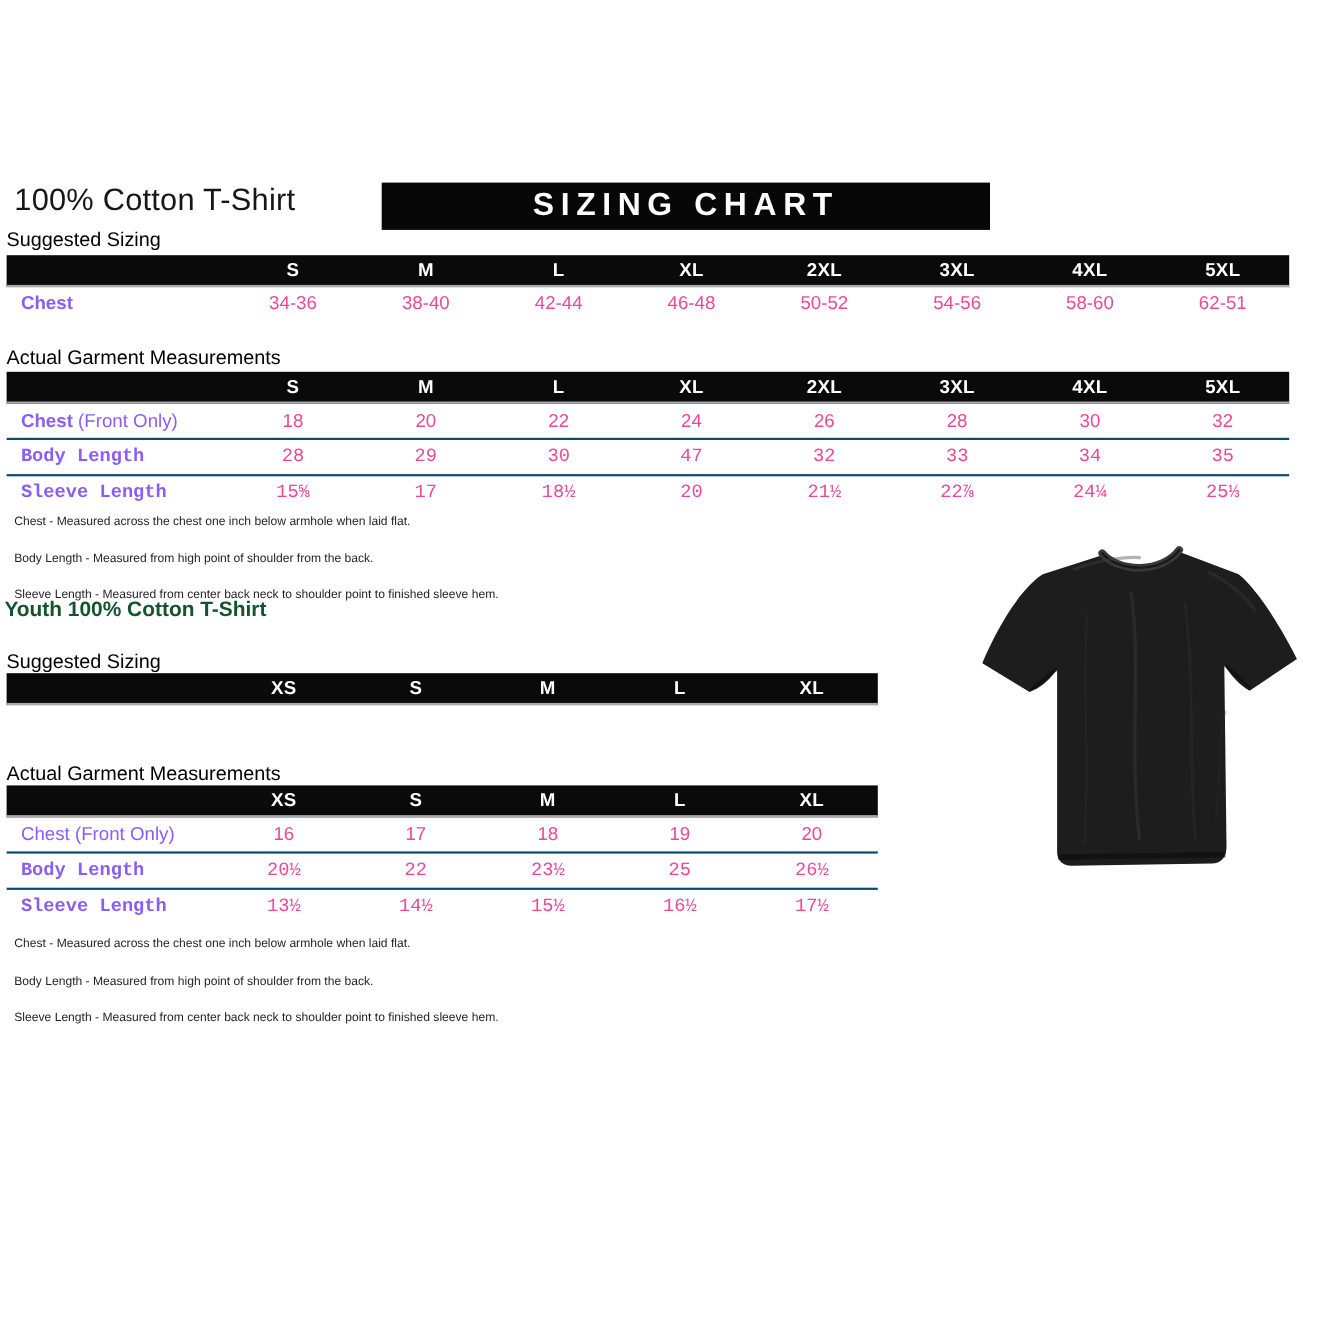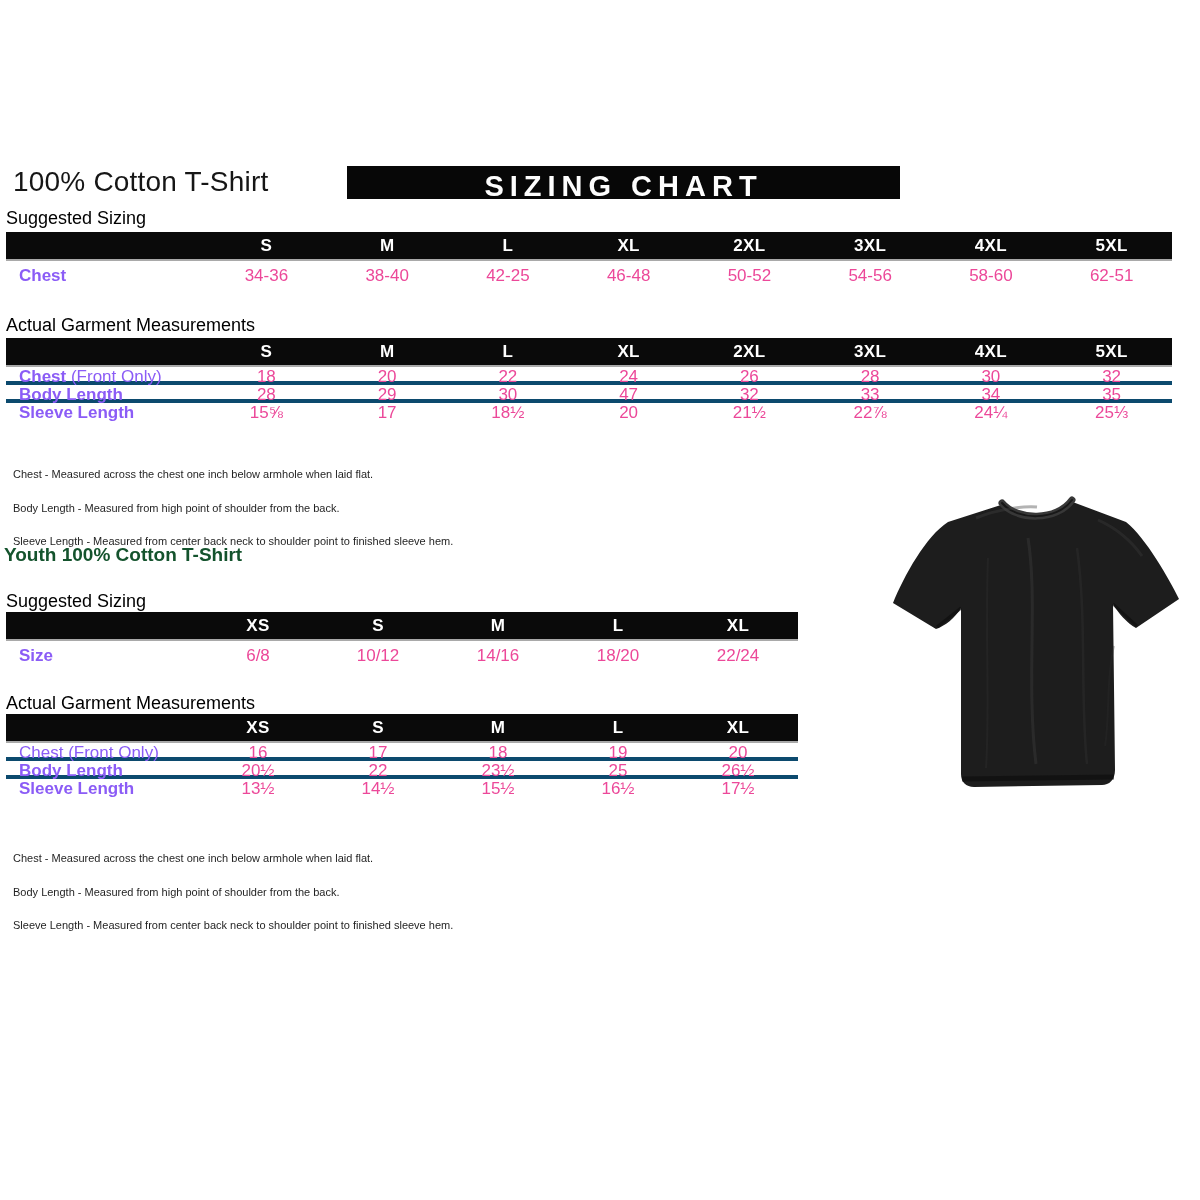--- a/index.html
+++ b/index.html
@@ -5,38 +5,38 @@
   html,body{margin:0;padding:0;}
   body{
     width:1200px;height:1200px;background:#ffffff;position:relative;
     font-family:"Liberation Sans", sans-serif;color:#1c1c1c;overflow:hidden;
   }
   .abs{position:absolute;}
 
   
   .title{left:13px;top:166px;font-size:28px;font-weight:500;letter-spacing:0.2px;color:#161616;}
   .banner{
-    left:347px;top:166px;width:553px;height:33px;background:#070707;
+    left:347px;top:166px;width:553px;height:43px;background:#070707;
     color:#fdfdfd;font-weight:800;font-size:29px;letter-spacing:6px;
     text-align:center;line-height:40px;
   }
   .section-label{font-size:18px;color:#000000;}
   .youth-title{left:4px;top:544px;font-size:19px;font-weight:bold;color:#14532d;}
 
   
   .sizing-table{position:absolute;}
   .thead{
     display:grid;align-items:center;height:27px;background:#0a0a0a;
     color:#fff;border-bottom:2px solid #a9a9a9;
   }
   .th{text-align:center;font-size:17px;font-weight:bold;letter-spacing:0.3px;}
   .tr{display:grid;align-items:center;font-size:17px;}
   .tr.single{height:30px;}
-  .tr.mrow{height:14px;}
-  .tr.mrow + .tr.mrow{border-top:4px solid #0c4a6e;}
+  .tr.mrow{height:31px;}
+  .tr.mrow + .tr.mrow{border-top:2px solid #0c4a6e;font-family:Liberation Mono, monospace;}
   .td{text-align:center;color:#ec4899;}
   .rowlabel{padding-left:13px;color:#8b5cf6;}
   .bold{font-weight:bold;}
   .adult-cols{grid-template-columns:200px repeat(8,1fr);}
   .youth-cols{grid-template-columns:192px repeat(5,1fr);}
 
   
   .notes{left:13px;font-size:11px;line-height:33.5px;color:#1f1f1f;}
   .notes p{margin:0;}
 
@@ -60,21 +60,21 @@
     <div class="th">XL</div>
     <div class="th">2XL</div>
     <div class="th">3XL</div>
     <div class="th">4XL</div>
     <div class="th">5XL</div>
   </div>
   <div class="tr single adult-cols">
     <div class="rowlabel bold">Chest</div>
     <div class="td">34-36</div>
     <div class="td">38-40</div>
-    <div class="td">42-25</div>
+    <div class="td">42-44</div>
     <div class="td">46-48</div>
     <div class="td">50-52</div>
     <div class="td">54-56</div>
     <div class="td">58-60</div>
     <div class="td">62-51</div>
   </div>
 </div>
 
 <div class="abs section-label" style="left:6px;top:315px;">Actual Garment Measurements</div>
 
@@ -136,28 +136,20 @@
 <div class="abs section-label" style="left:6px;top:591px;">Suggested Sizing</div>
 
 <div class="sizing-table" style="left:6px;top:612px;width:792px;">
   <div class="thead youth-cols">
     <div class="th"></div>
     <div class="th">XS</div>
     <div class="th">S</div>
     <div class="th">M</div>
     <div class="th">L</div>
     <div class="th">XL</div>
-  </div>
-  <div class="tr single youth-cols">
-    <div class="rowlabel bold">Size</div>
-    <div class="td">6/8</div>
-    <div class="td">10/12</div>
-    <div class="td">14/16</div>
-    <div class="td">18/20</div>
-    <div class="td">22/24</div>
   </div>
 </div>
 
 <div class="abs section-label" style="left:6px;top:693px;">Actual Garment Measurements</div>
 
 <div class="sizing-table" style="left:6px;top:714px;width:792px;">
   <div class="thead youth-cols">
     <div class="th"></div>
     <div class="th">XS</div>
     <div class="th">S</div>

